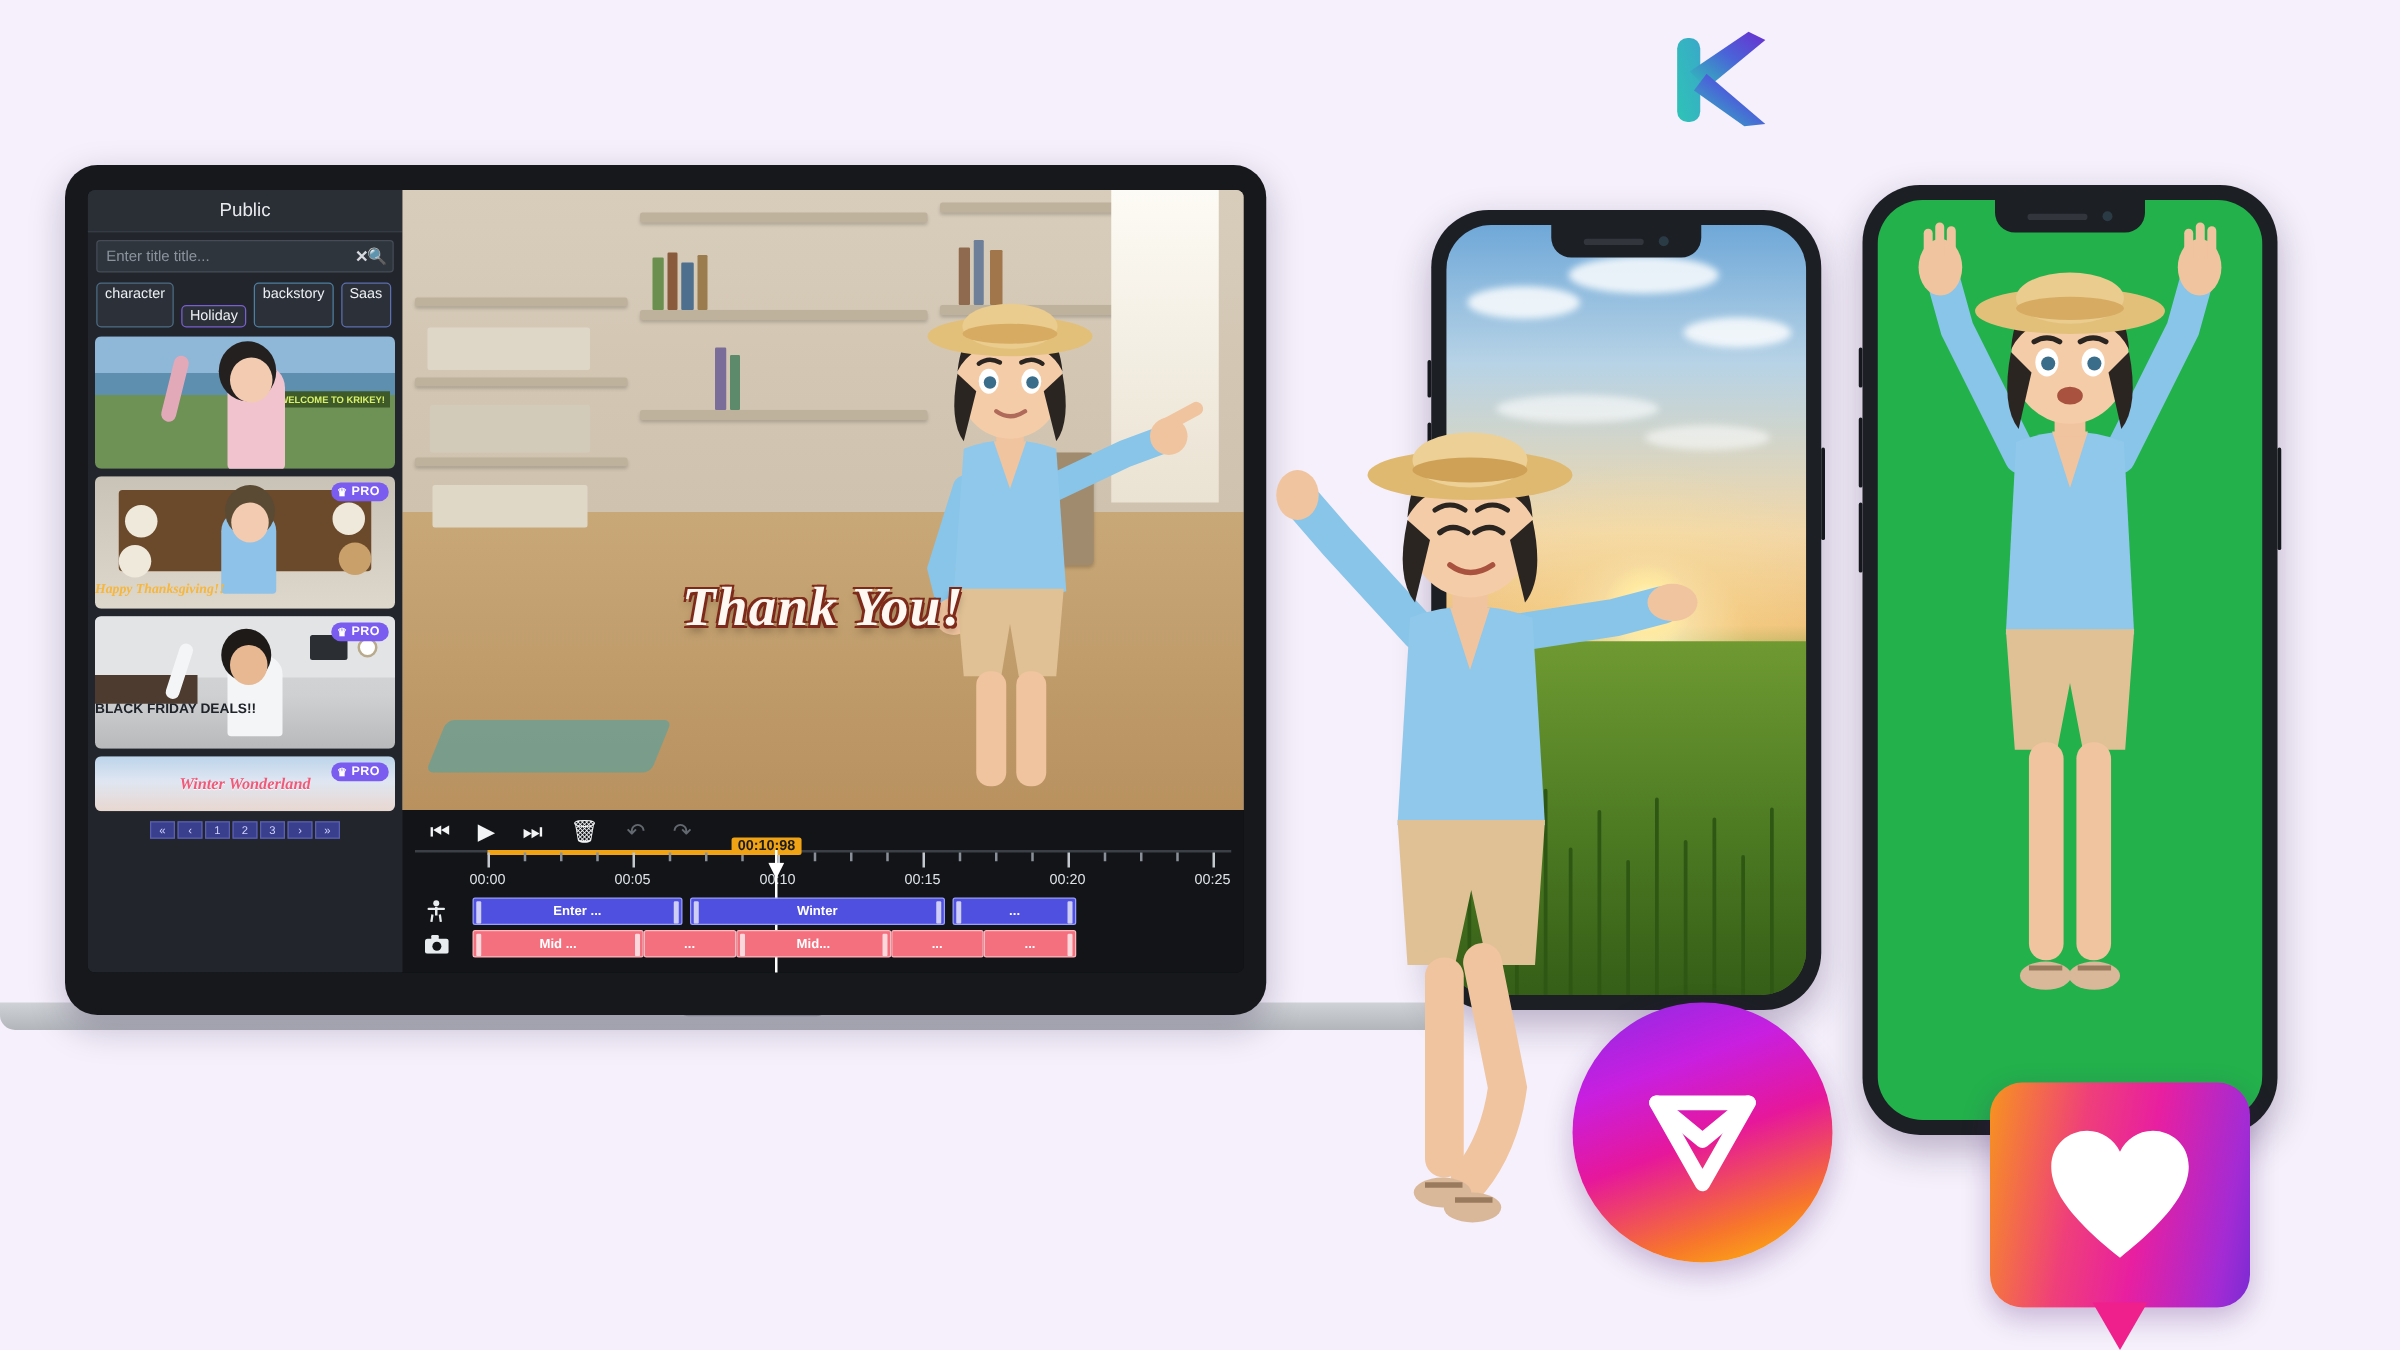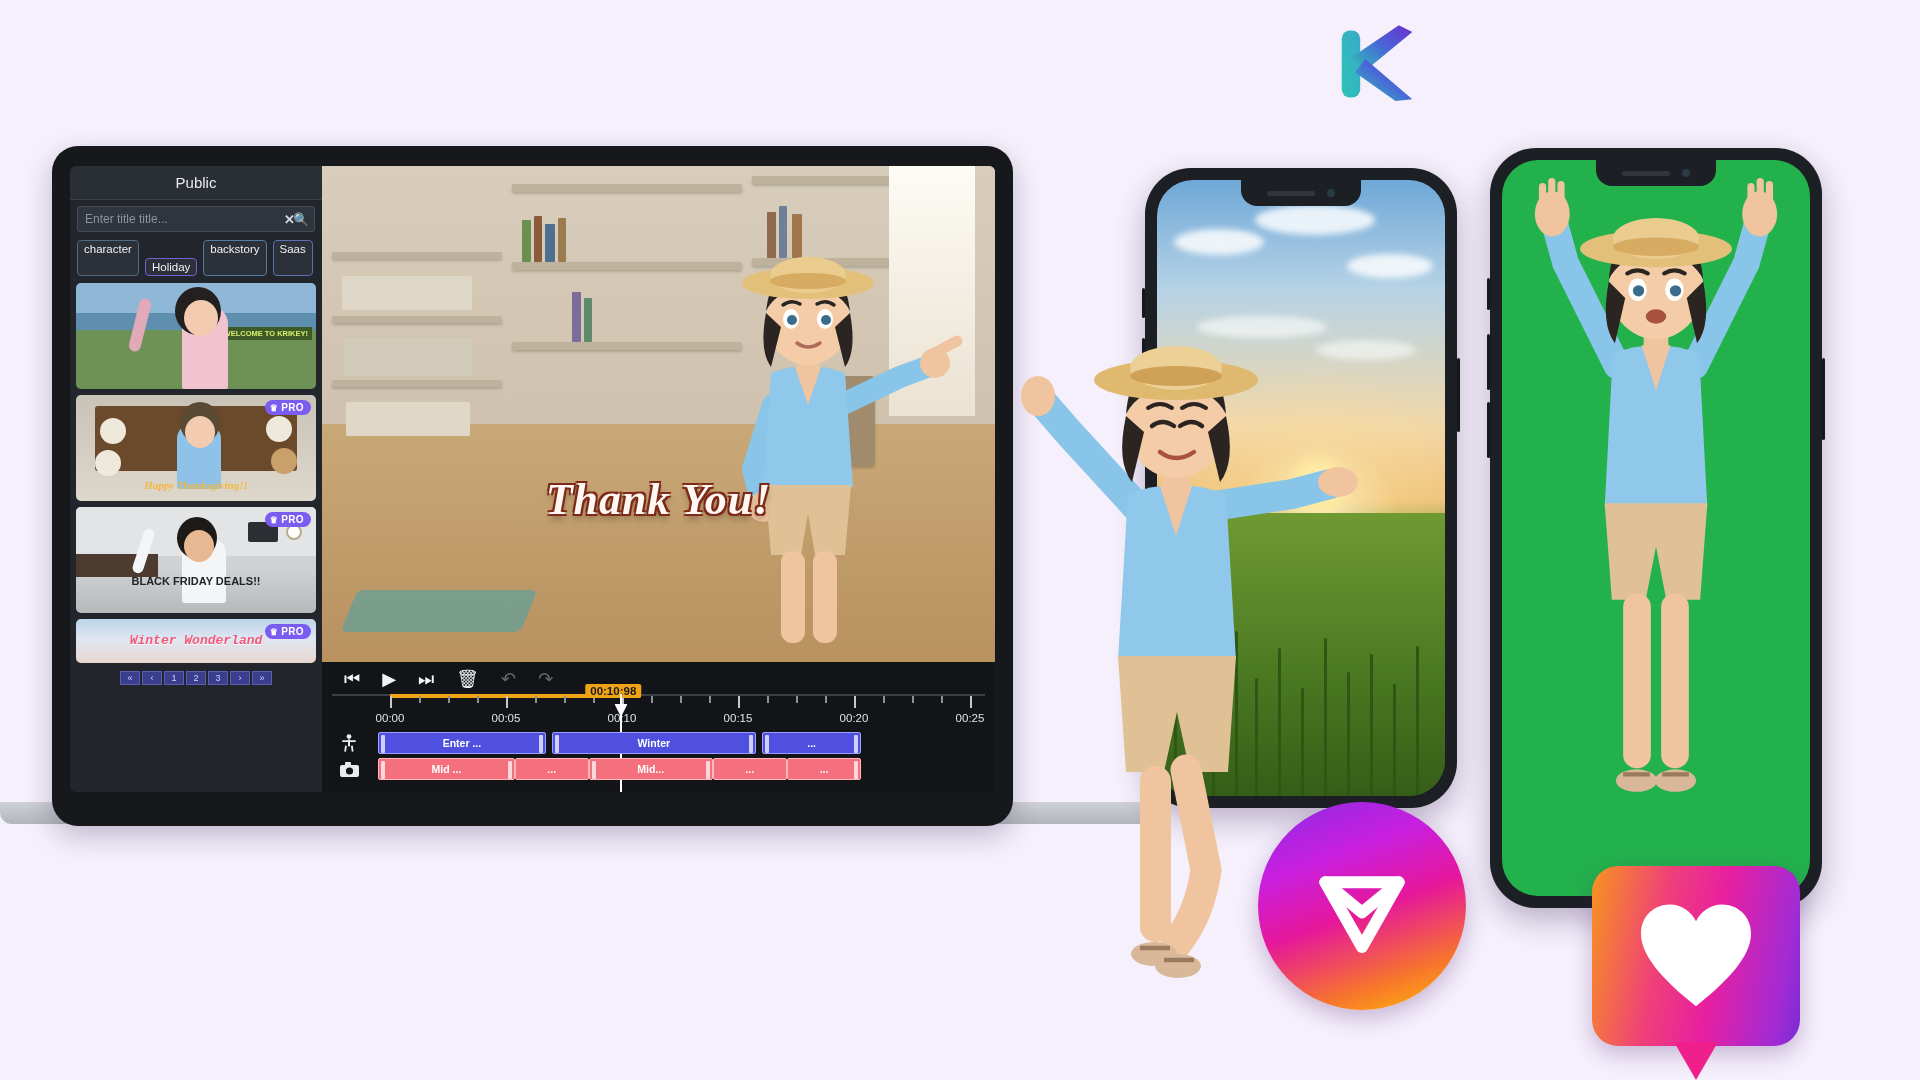--- a/index.html
+++ b/index.html
@@ -16,21 +16,21 @@
   #logo .brand-text {
     font-size: 64px; font-weight: bold; letter-spacing: -1.5px;
     background: linear-gradient(100deg,#3f3bd8 0%,#5b32c9 60%,#6a2fd0 100%);
     -webkit-background-clip: text; background-clip: text; color: transparent;
     line-height: 1;
   }
 
   
   #laptop { position: absolute; left: 52px; top: 130px; width: 1090px; height: 700px; }
   .lid {
-    position: absolute; left: 0; top: 16px; width: 961px; height: 680px;
+    position: absolute; left: 0; top: 2px; width: 961px; height: 680px;
     background: #16181c; border-radius: 26px; padding: 20px 18px 34px 18px;
     box-shadow: 0 10px 28px rgba(40,20,70,.25);
   }
   .screen { width: 100%; height: 100%; background: #0e1013; border-radius: 6px; overflow: hidden; display: flex; position: relative; }
   .laptop-base {
     position: absolute; left: -52px; top: 672px; width: 1165px; height: 22px;
     background: linear-gradient(#cfd2d6,#b2b6bb); border-radius: 0 0 12px 12px;
   }
   .laptop-notch {
     position: absolute; left: 490px; top: 672px; width: 120px; height: 11px;
@@ -48,21 +48,21 @@
   .sb-search .ic.mag { right: 4px; }
   .sb-tags { display: flex; gap: 6px; padding: 4px 7px 7px 7px; }
   .tag { border: 1px solid; border-radius: 4px; padding: 2px 6px; font-size: 11.5px; color: #eef0f3; background: #2b3039; white-space: nowrap; }
   .tag.c0 { border-color: #4d6d86; }
   .tag.c1 { border-color: #7a5fd0; margin-top: 18px; }
   .tag.c2 { border-color: #4f7fa0; }
   .tag.c3 { border-color: #5c6fb0; }
 
   .sb-list { flex: 1; padding: 0 6px; overflow: hidden; }
   .thumb { position: relative; height: 106px; margin-bottom: 6px; border-radius: 5px; overflow: hidden; background:#2a2f36; }
-  .thumb .cap { position: absolute; left: 0; right: 0; bottom: 10px; text-align: center; font-size: 11px; font-weight: bold; }
+  .thumb .cap { position: absolute; left: 0; right: 0; bottom: 10px; text-align: left; font-size: 11px; font-weight: bold; }
   .pro {
     position: absolute; right: 5px; top: 5px; background: #7b5cf0; color: #fff;
     font-size: 10px; font-weight: bold; border-radius: 9px; padding: 2px 7px 2px 5px;
     display: flex; align-items: center; gap: 3px; letter-spacing: .4px;
   }
   .pro .crown { font-size: 9px; }
   .pager { display: flex; justify-content: center; gap: 2px; padding: 2px 0 6px 0; }
   .pager span { background: #3a3f8d; color: #cfd3ff; font-size: 9px; width: 20px; height: 14px; display: flex; align-items: center; justify-content: center; border: 1px solid #5a5fb0; }
 
   
@@ -82,21 +82,21 @@
   .art3 { position:absolute; inset:0; background: linear-gradient(#d9dadb 0%,#cfd0d2 60%,#b8b9bb 100%); }
   .art3 .wall { position:absolute; left:0; right:0; top:0; height:46%; background:#e3e4e6; }
   .art3 .desk { position:absolute; left:0; width:34%; top:44%; height:22%; background:#4c3b2e; }
   .art3 .tv { position:absolute; right:16%; top:14%; width:30px; height:20px; background:#2b2f33; border-radius:2px; }
   .art3 .clock { position:absolute; right:6%; top:16%; width:16px; height:16px; border-radius:50%; background:#fff; border:2px solid #b9aa8c; }
   .art3 .person { position:absolute; left:44%; top:30%; width:44px; height:64px; background:#f4f5f6; border-radius:14px 14px 3px 3px; }
   .art3 .head { position:absolute; left:50%; top:22%; width:30px; height:32px; margin-left:-12px; background:#e8b893; border-radius:50%; box-shadow:-2px -8px 0 5px #1d1a18; }
   .art3 .arm { position:absolute; left:26%; top:20%; width:11px; height:46px; background:#f4f5f6; border-radius:6px; transform:rotate(18deg); }
 
   .art4 { position:absolute; inset:0; background: linear-gradient(#bcd4ea 0%,#dfe6f2 45%,#e9d7d0 100%); }
-  .art4 .cap2 { position:absolute; left:0; right:0; top:14px; text-align:center; color:#ef5a7a; font-size:13px; font-weight:bold; font-family:Liberation Mono, monospace; font-style:italic; text-shadow:0 1px 0 #fff; }
+  .art4 .cap2 { position:absolute; left:0; right:0; top:14px; text-align:center; color:#ef5a7a; font-size:13px; font-weight:bold; font-family:Liberation Serif, serif; font-style:italic; text-shadow:0 1px 0 #fff; }
 
   
   .editor { flex: 1; display: flex; flex-direction: column; background: #0f1114; }
   .viewport { flex: 1 1 auto; position: relative; overflow: hidden; background: #c8bba8; }
   .room { position:absolute; inset:0; background: linear-gradient(#d8cdbb 0%, #cfc2ae 52%, #c9a878 52%, #b8915f 100%); }
   .shelf { position:absolute; background:#bfb29c; border-radius:2px; box-shadow:0 2px 3px rgba(0,0,0,.18); }
   .book { position:absolute; border-radius:1px; }
   .window { position:absolute; right:20px; top:0; width:86px; height:250px; background:linear-gradient(#fdfbf5,#eae2d2); }
   .rug { position:absolute; left:4%; bottom:6%; width:180px; height:42px; background:#6f9f92; border-radius:6px; transform:skewX(-22deg); opacity:.85; }
   .avatar-main { position:absolute; left:48%; top:18%; }

